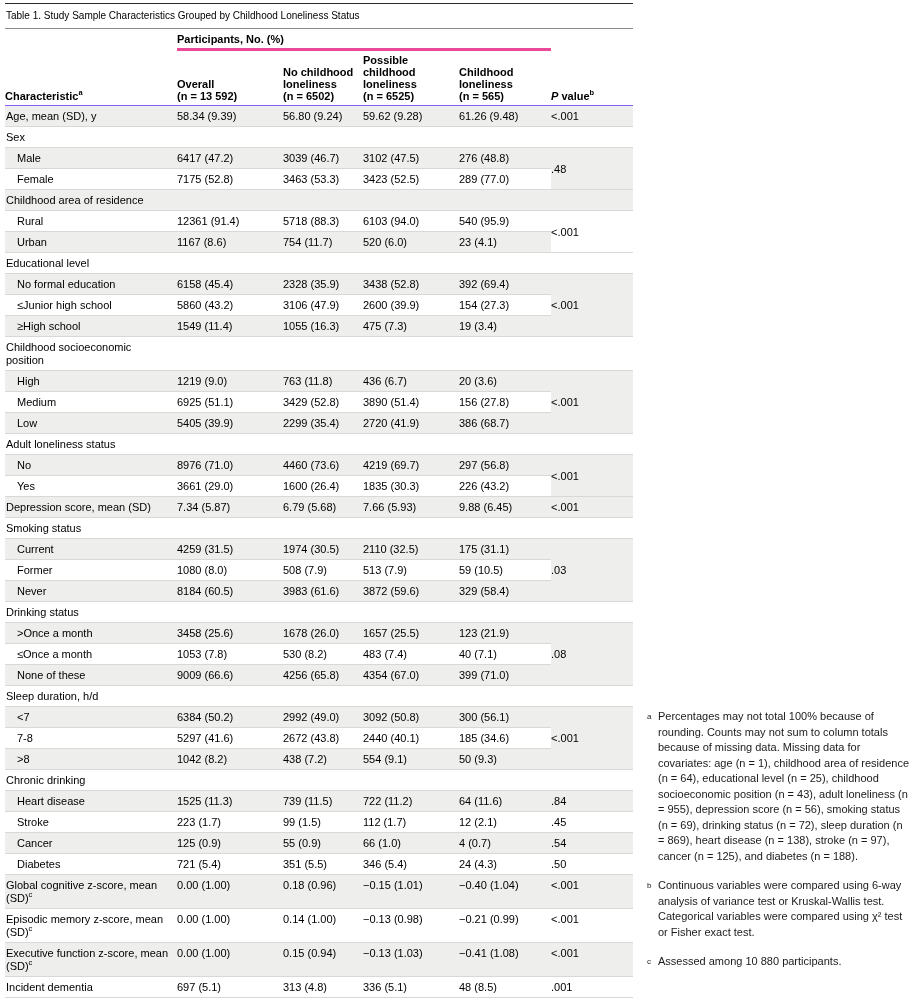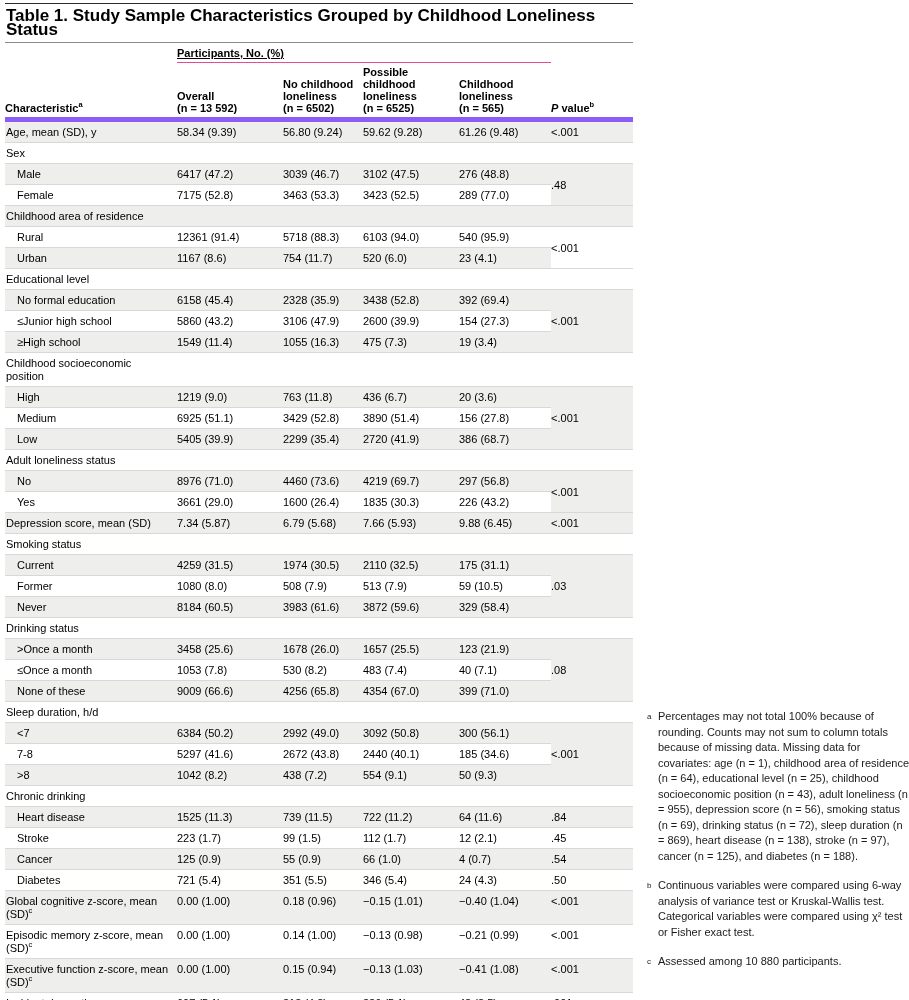--- a/index.html
+++ b/index.html
@@ -8,22 +8,22 @@
     width: 909px;
     min-height: 1000px;
     background: #ffffff;
     font-family: "Liberation Sans", "DejaVu Sans", sans-serif;
     color: #000;
   }
   .page { display: flex; align-items: flex-start; padding: 3px 4px 0 5px; }
   .table-wrap { width: 628px; flex: 0 0 auto; }
 
   .table-title {
-    font-size: 17px;
-    font-weight: bold;
+    font-size: 10px;
+    font-weight: normal;
     line-height: 14px;
     padding: 5px 0 5px 1px;
     border-top: 1.5px solid #2b2b2b;
     border-bottom: 1px solid #8a8a8a;
   }
 
   table.chars {
     width: 628px;
     table-layout: fixed;
     border-collapse: separate;
@@ -37,25 +37,25 @@
   col.cF { width: 82px; }
 
   thead th {
     font-size: 11px;
     font-weight: bold;
     text-align: left;
     vertical-align: bottom;
     white-space: pre-line;
     line-height: 12px;
     padding: 3px 8px 3px 0;
-    border-bottom: 5px solid #8b5cf6;
+    border-bottom: 1px solid #8b5cf6;
     color: #000;
   }
   tr.gh-row th { border-bottom: none; padding: 4px 8px 3px 0; }
-  tr.gh-row th.gh { border-bottom: 1px solid #ec4899; text-decoration: underline; }
+  tr.gh-row th.gh { border-bottom: 3px solid #ec4899; }
 
   tbody td {
     font-size: 11px;
     line-height: 13px;
     padding: 4px 6px 3px 0;
     vertical-align: top;
     border-bottom: 1px solid #d8d8d6;
     background: transparent;
     color: #000;
   }

